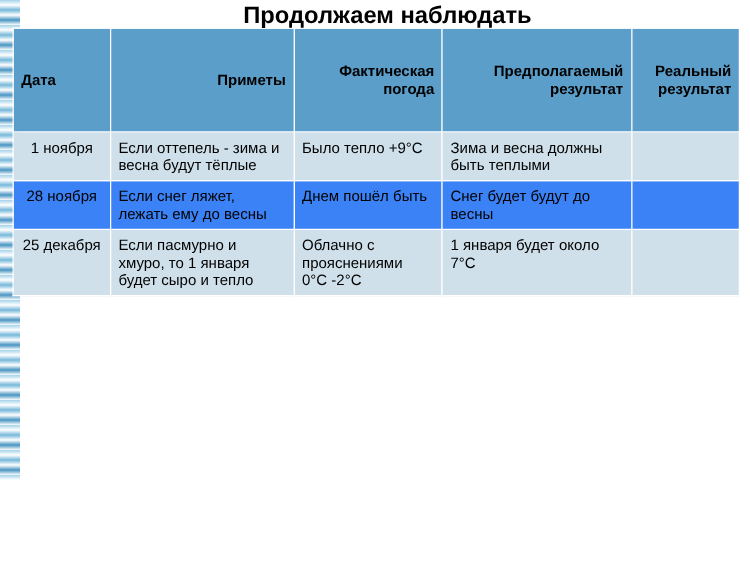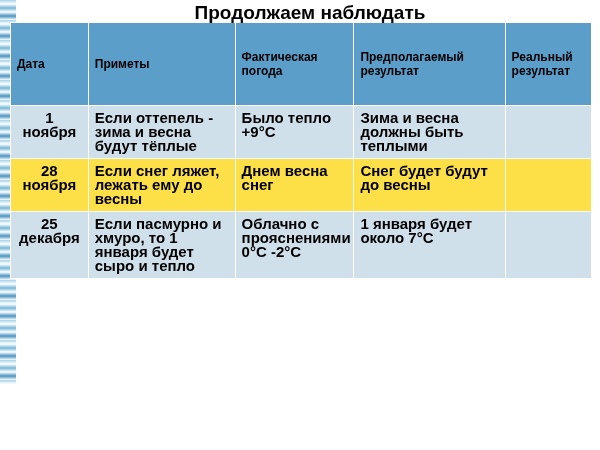--- a/index.html
+++ b/index.html
@@ -57,40 +57,39 @@
     left: 10px;
     top: 22px;
     width: 582px;
     border-collapse: collapse;
     table-layout: fixed;
   }
   table.grid th, table.grid td {
     border: 1px solid #ffffff;
     vertical-align: top;
     padding: 5px 6px;
-    font-size: 15px;
+    font-size: 12px;
     line-height: 14px;
-    font-weight: bold;
   }
   table.grid thead th {
     background: #5a9ec9;
     color: #000000;
     font-weight: bold;
     font-size: 12px;
-    text-align: left;
+    text-align: right;
     height: 72px;
     vertical-align: middle;
   }
   table.grid thead th.head-date { text-align: left; }
   table.grid tbody td {
     background: #cfe0ea;
     color: #000000;
   }
   table.grid tbody tr.alt td {
-    background: #fde047;
+    background: #3b82f6;
   }
   td.c-date {
     text-align: center;
     font-weight: normal;
   }
   td.c-empty { }
   .col1 { width: 72px; }
   .col2 { width: 136px; }
   .col3 { width: 110px; }
   .col4 { width: 140px; }
@@ -127,21 +126,21 @@
       <tr>
         <td class="c-date">1 ноября</td>
         <td> Если оттепель - зима и весна будут тёплые</td>
         <td>Было тепло +9°С</td>
         <td>Зима и весна должны быть теплыми</td>
         <td class="c-empty"></td>
       </tr>
       <tr class="alt">
         <td class="c-date">28 ноября</td>
         <td>Если снег ляжет, лежать ему до весны</td>
-        <td>Днем весна снег</td>
+        <td>Днем пошёл быть</td>
         <td>Снег будет будут до весны</td>
         <td class="c-empty"></td>
       </tr>
       <tr>
         <td class="c-date">25 декабря</td>
         <td>Если  пасмурно и хмуро, то 1 января будет сыро и тепло</td>
         <td class="cell-pre">Облачно с прояснениями
 0°С  -2°С</td>
         <td>1 января будет около 7°С</td>
         <td class="c-empty"></td>

